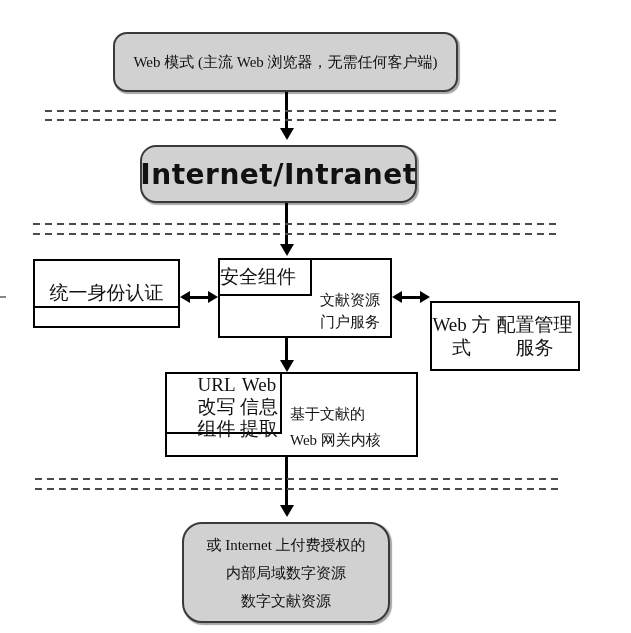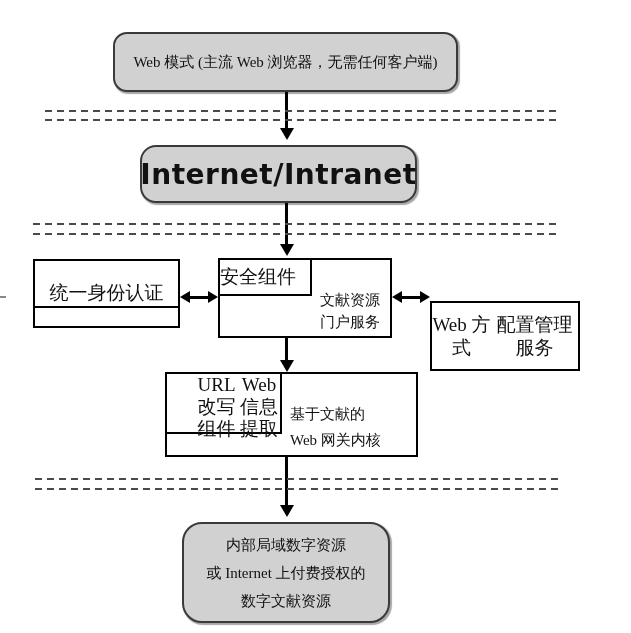--- a/index.html
+++ b/index.html
@@ -107,18 +107,18 @@
     <div>Web 信息提取</div>
   </div>
 
   <div class="abs shaft-v" style="left:285px;top:457px;height:48px;"></div>
   <div class="abs head-down" style="left:280px;top:505px;"></div>
 
   <div class="abs dash-line" style="left:35px;top:478px;width:525px;"></div>
   <div class="abs dash-line" style="left:35px;top:488px;width:525px;"></div>
 
   <div class="abs rounded-box lh28" style="left:182px;top:522px;width:208px;height:101px;border-radius:20px;flex-direction:column;">
+    <div>或 Internet 上付费授权的</div>
     <div>内部局域数字资源</div>
-    <div>或 Internet 上付费授权的</div>
     <div>数字文献资源</div>
   </div>
 
 </div>
 
 </body></html>

